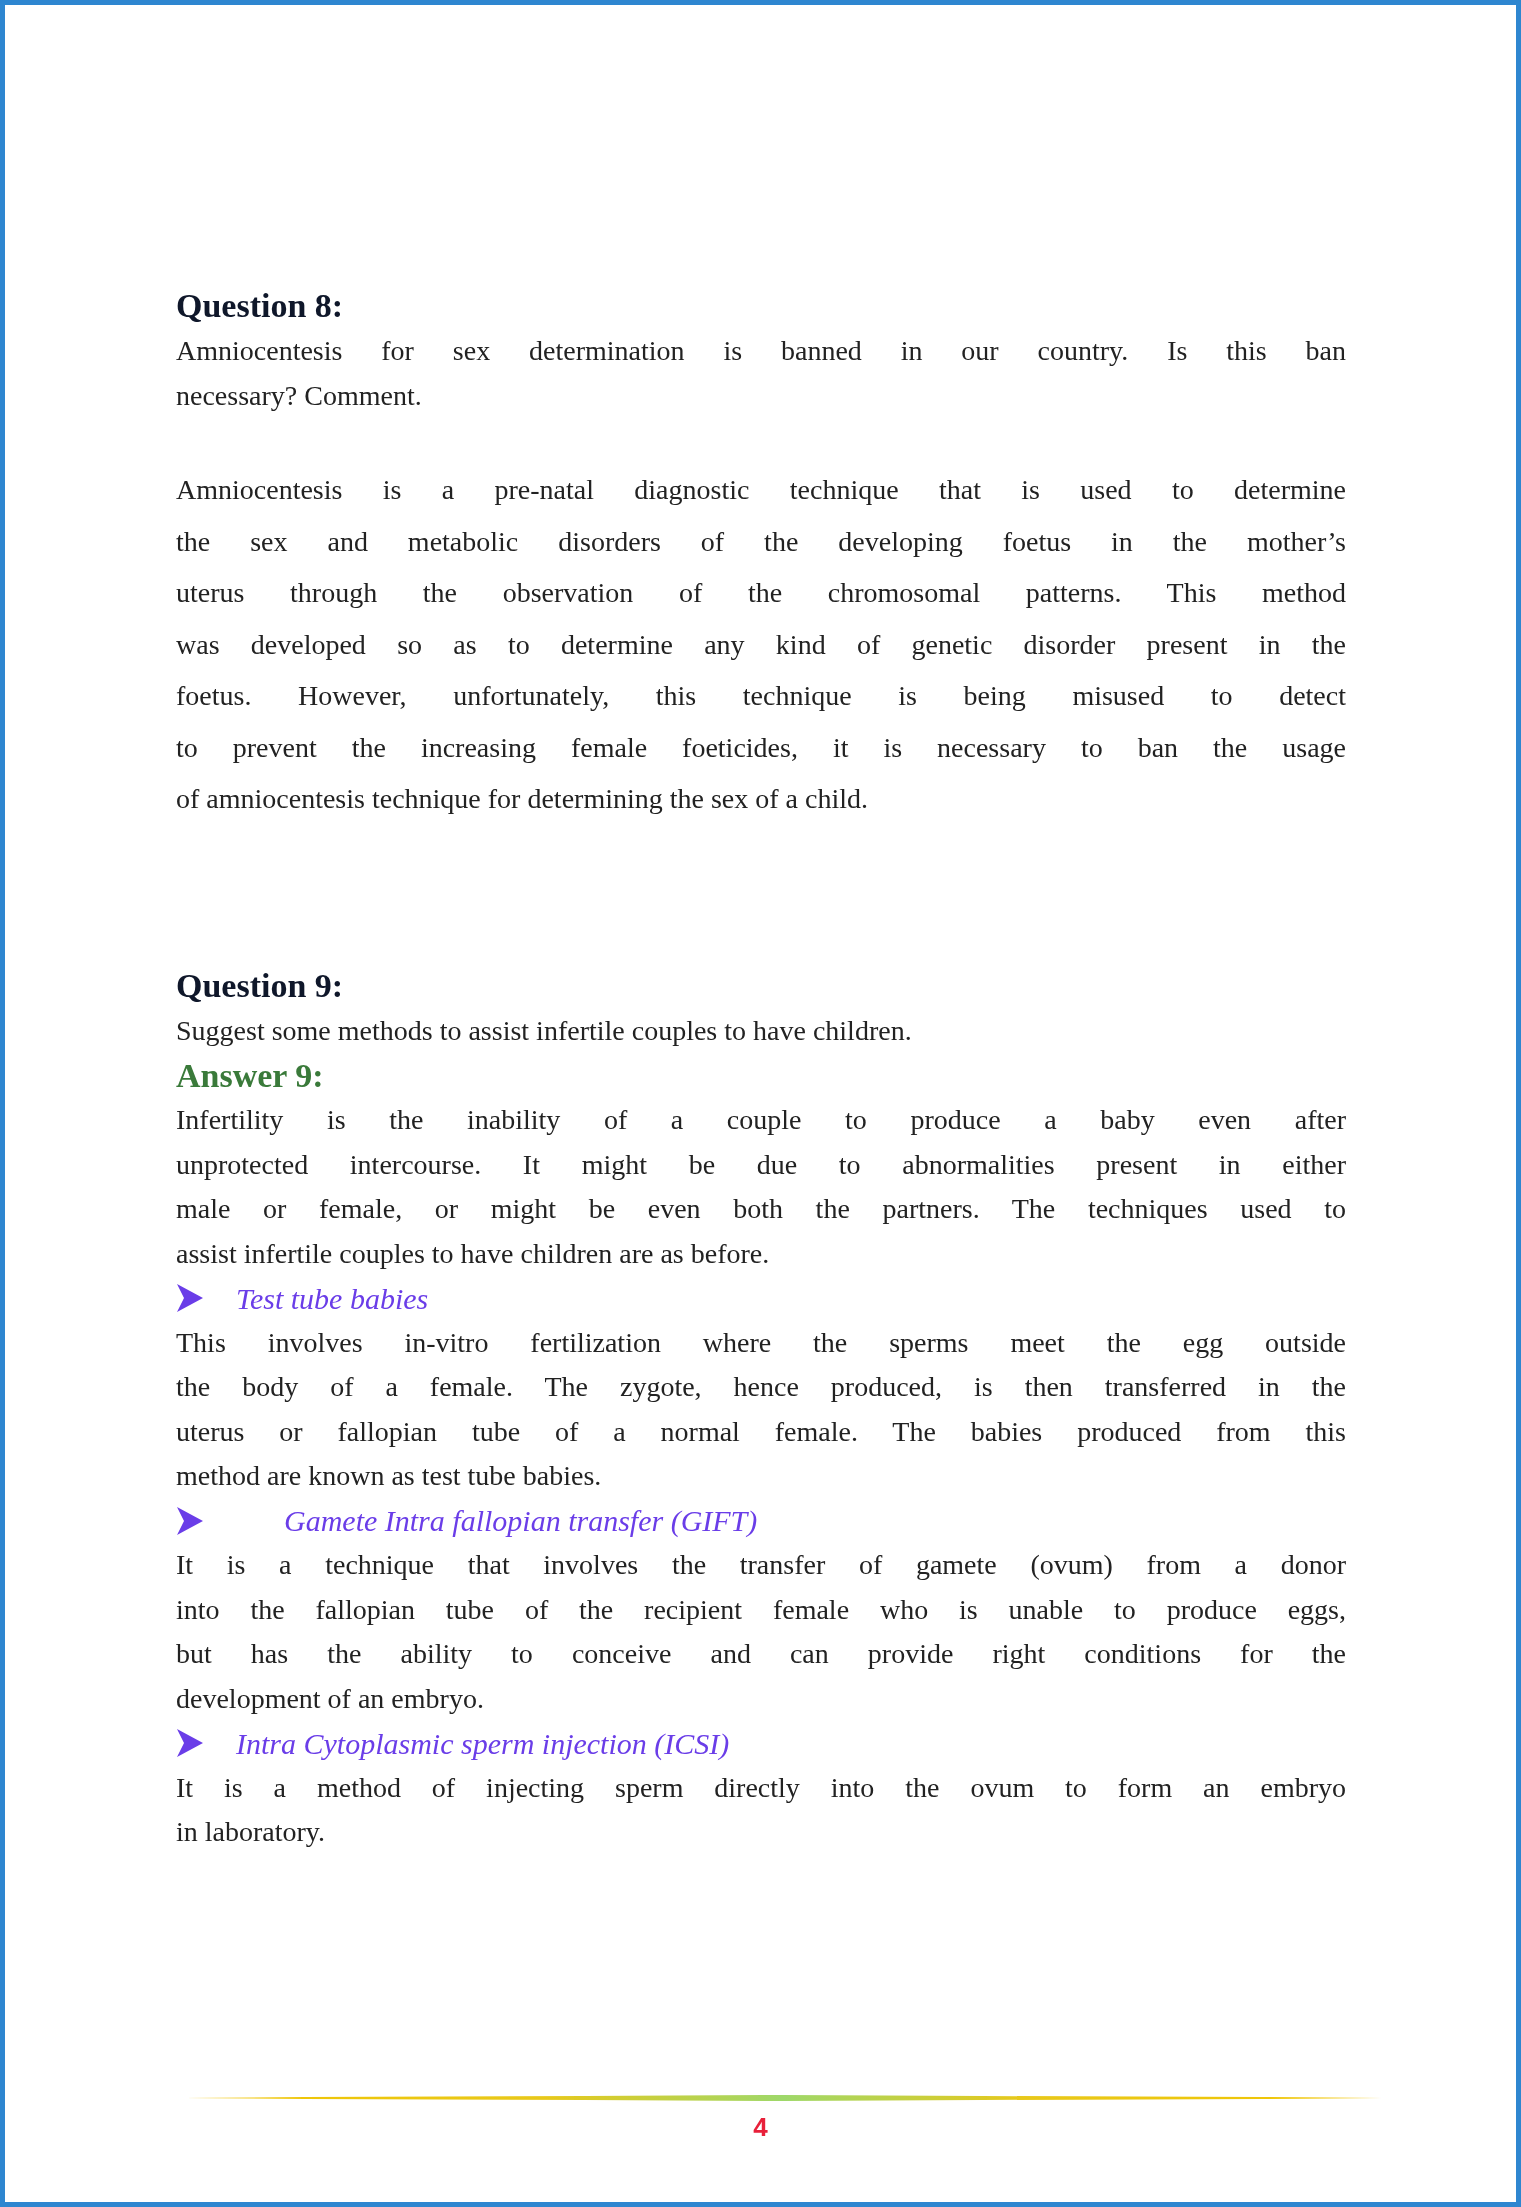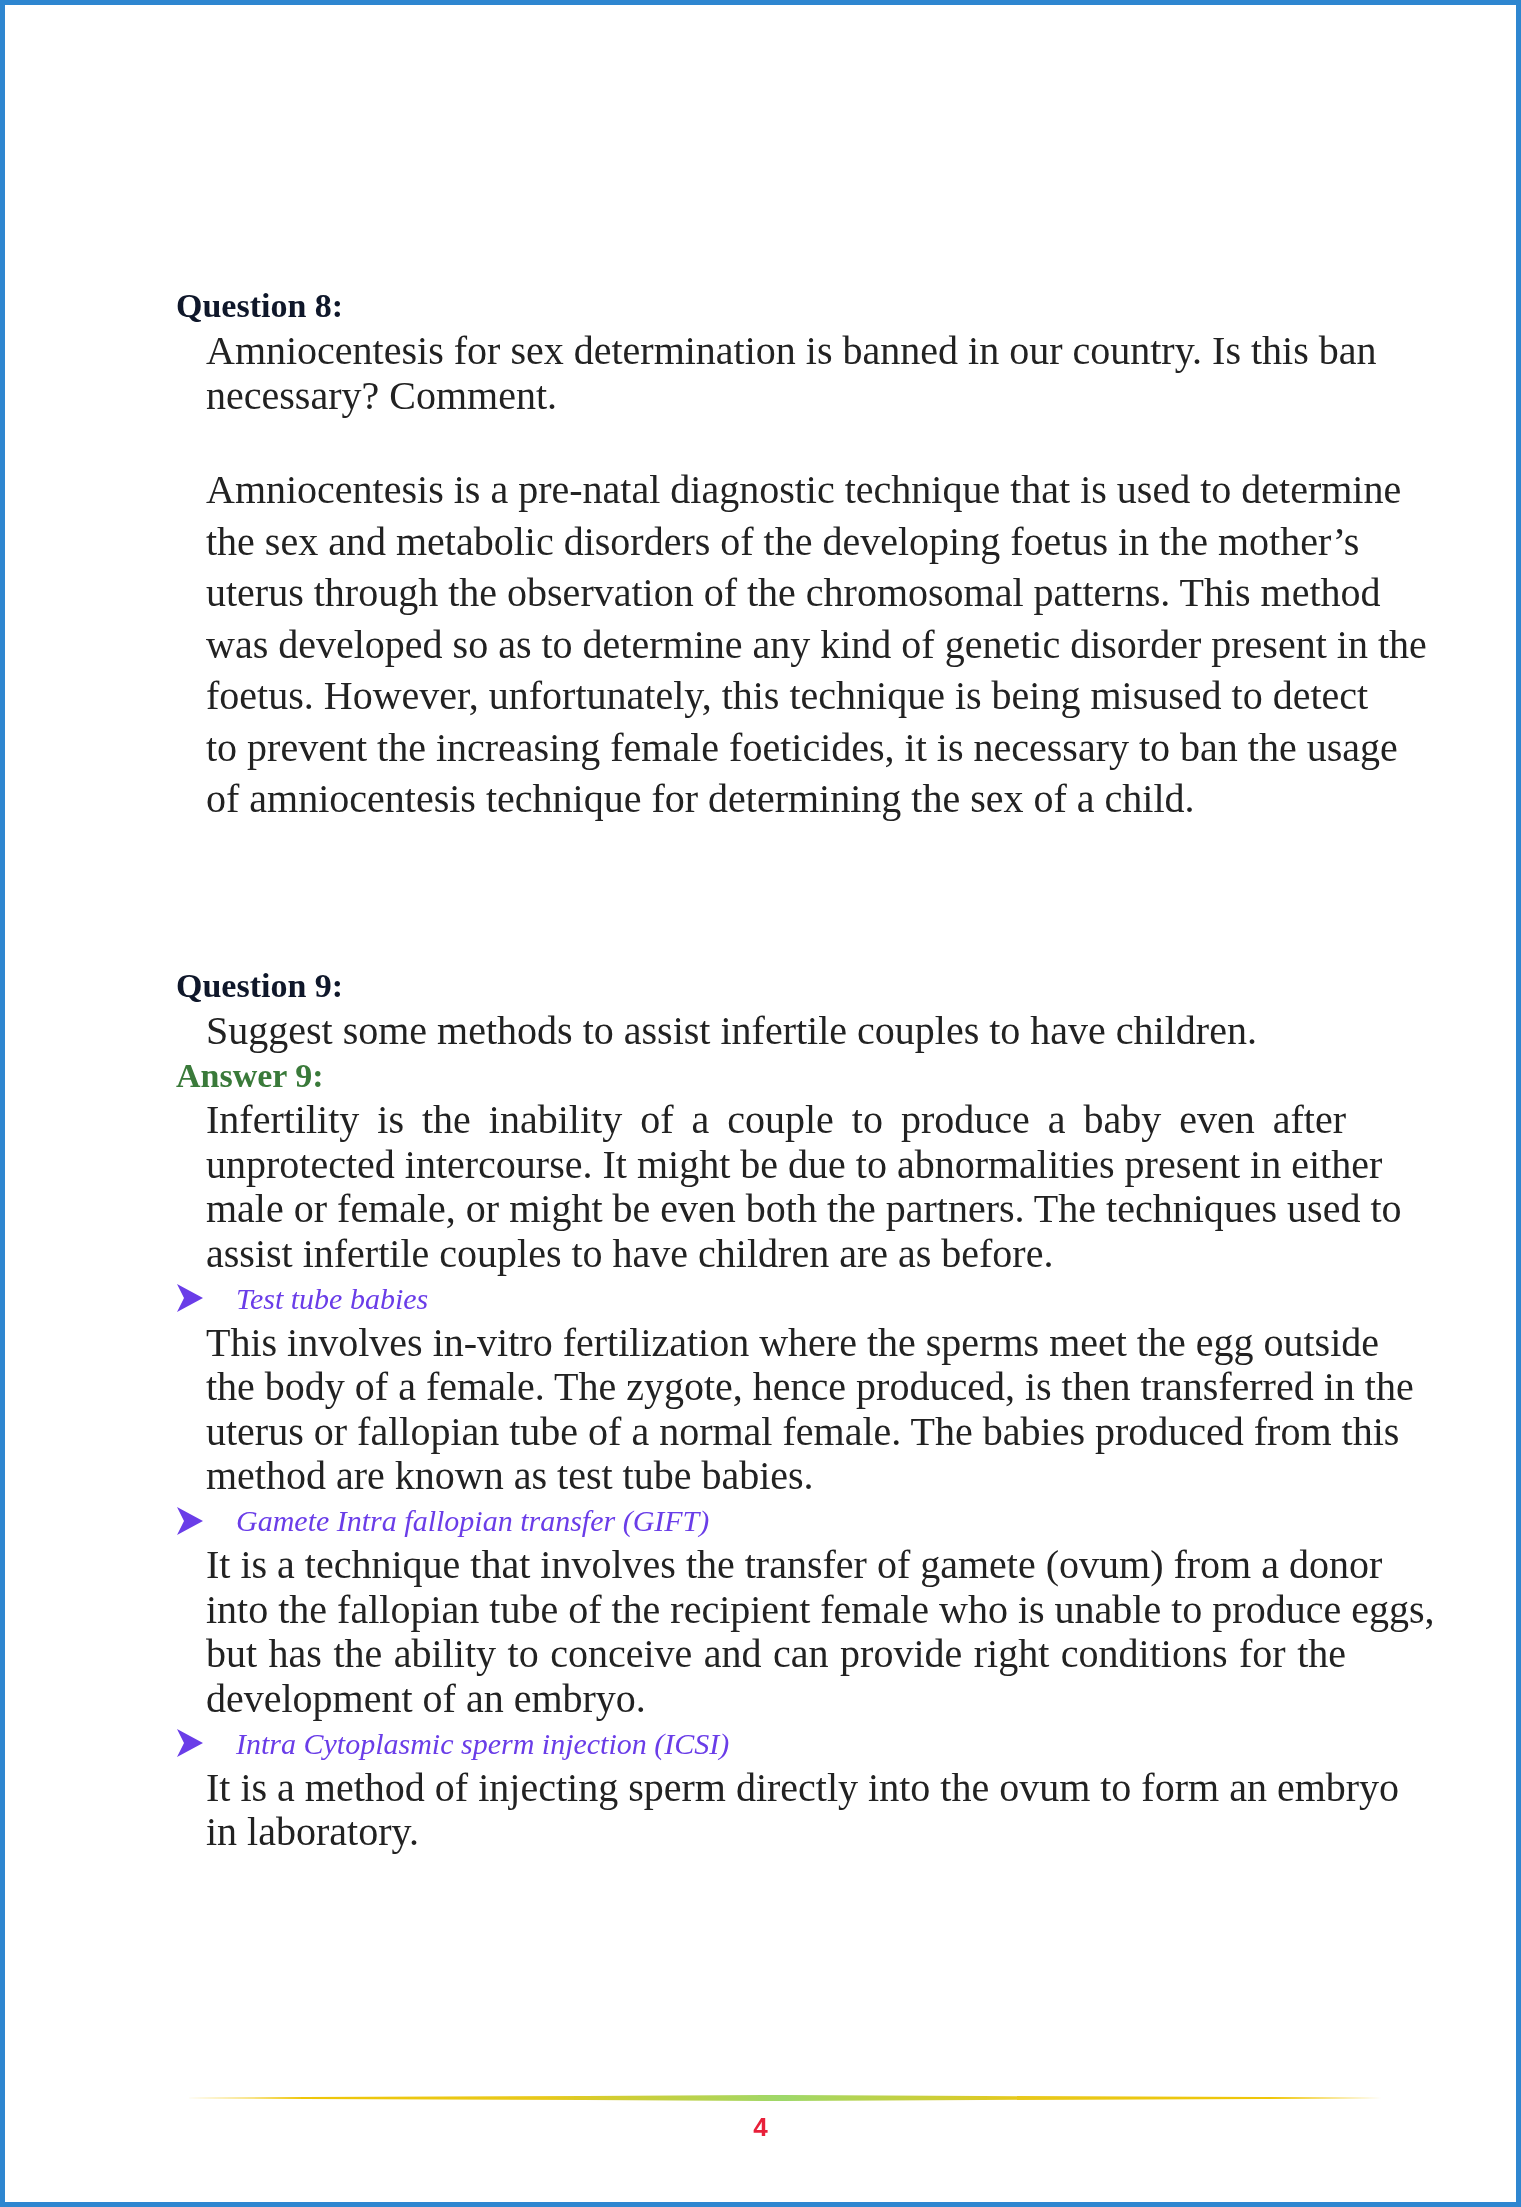--- a/index.html
+++ b/index.html
@@ -10,22 +10,22 @@
     color: #222222;
   }
   .page-border {
     position: absolute; left: 0; top: 0; width: 1521px; height: 2207px;
     box-sizing: border-box; border: 5px solid #2E86D0; pointer-events: none;
   }
   .col {
     position: absolute; left: 176px; width: 1170px;
   }
   .line {
-    font-size: 40px; white-space: nowrap; line-height: 45px; height: 45px;
-    text-align: justify; text-align-last: justify; margin-left: 30px;
+    font-size: 28px; white-space: nowrap; line-height: 45px; height: 45px;
+    text-align: justify; text-align-last: justify;
   }
   .line.last { text-align-last: left; }
   .heading-q { color: #0f172a; font-weight: bold; font-size: 34px; line-height: 45px; height: 45px; }
   .heading-a { color: #3A7A3A; font-weight: bold; font-size: 34px; line-height: 45px; height: 45px; }
   .ans8 .line { line-height: 51.5px; height: 51.5px; }
   .bullet {
     display: flex; align-items: center; height: 45px; line-height: 45px;
     color: #6A3DE8; font-style: italic; font-size: 30px;
   }
   .bullet .arrow {
@@ -75,21 +75,21 @@
     <svg class="arrow" viewBox="0 0 28 30">
       <path d="M1 1 L27 15 L1 29 L8 15 Z" fill="#6A3DE8"></path>
     </svg>
     <span>Test tube babies</span>
   </div>
   <div class="line" style="height:44.5px;line-height:44.5px;">This involves in-vitro fertilization where the sperms meet the egg outside</div>
   <div class="line" style="height:44.5px;line-height:44.5px;">the body of a female. The zygote, hence produced, is then transferred in the</div>
   <div class="line" style="height:44.5px;line-height:44.5px;">uterus or fallopian tube of a normal female. The babies produced from this</div>
   <div class="line last" style="height:44.5px;line-height:44.5px;">method are known as test tube babies.</div>
 
-  <div class="bullet" style="height:44.5px;">
+  <div class="bullet" style="height:44.5px;gap:48px;">
     <svg class="arrow" viewBox="0 0 28 30">
       <path d="M1 1 L27 15 L1 29 L8 15 Z" fill="#6A3DE8"></path>
     </svg>
     <span>Gamete Intra fallopian transfer (GIFT)</span>
   </div>
   <div class="line" style="height:44.5px;line-height:44.5px;">It is a technique that involves the transfer of gamete (ovum) from a donor</div>
   <div class="line" style="height:44.5px;line-height:44.5px;">into the fallopian tube of the recipient female who is unable to produce eggs,</div>
   <div class="line" style="height:44.5px;line-height:44.5px;">but has the ability to conceive and can provide right conditions for the</div>
   <div class="line last" style="height:44.5px;line-height:44.5px;">development of an embryo.</div>
 

